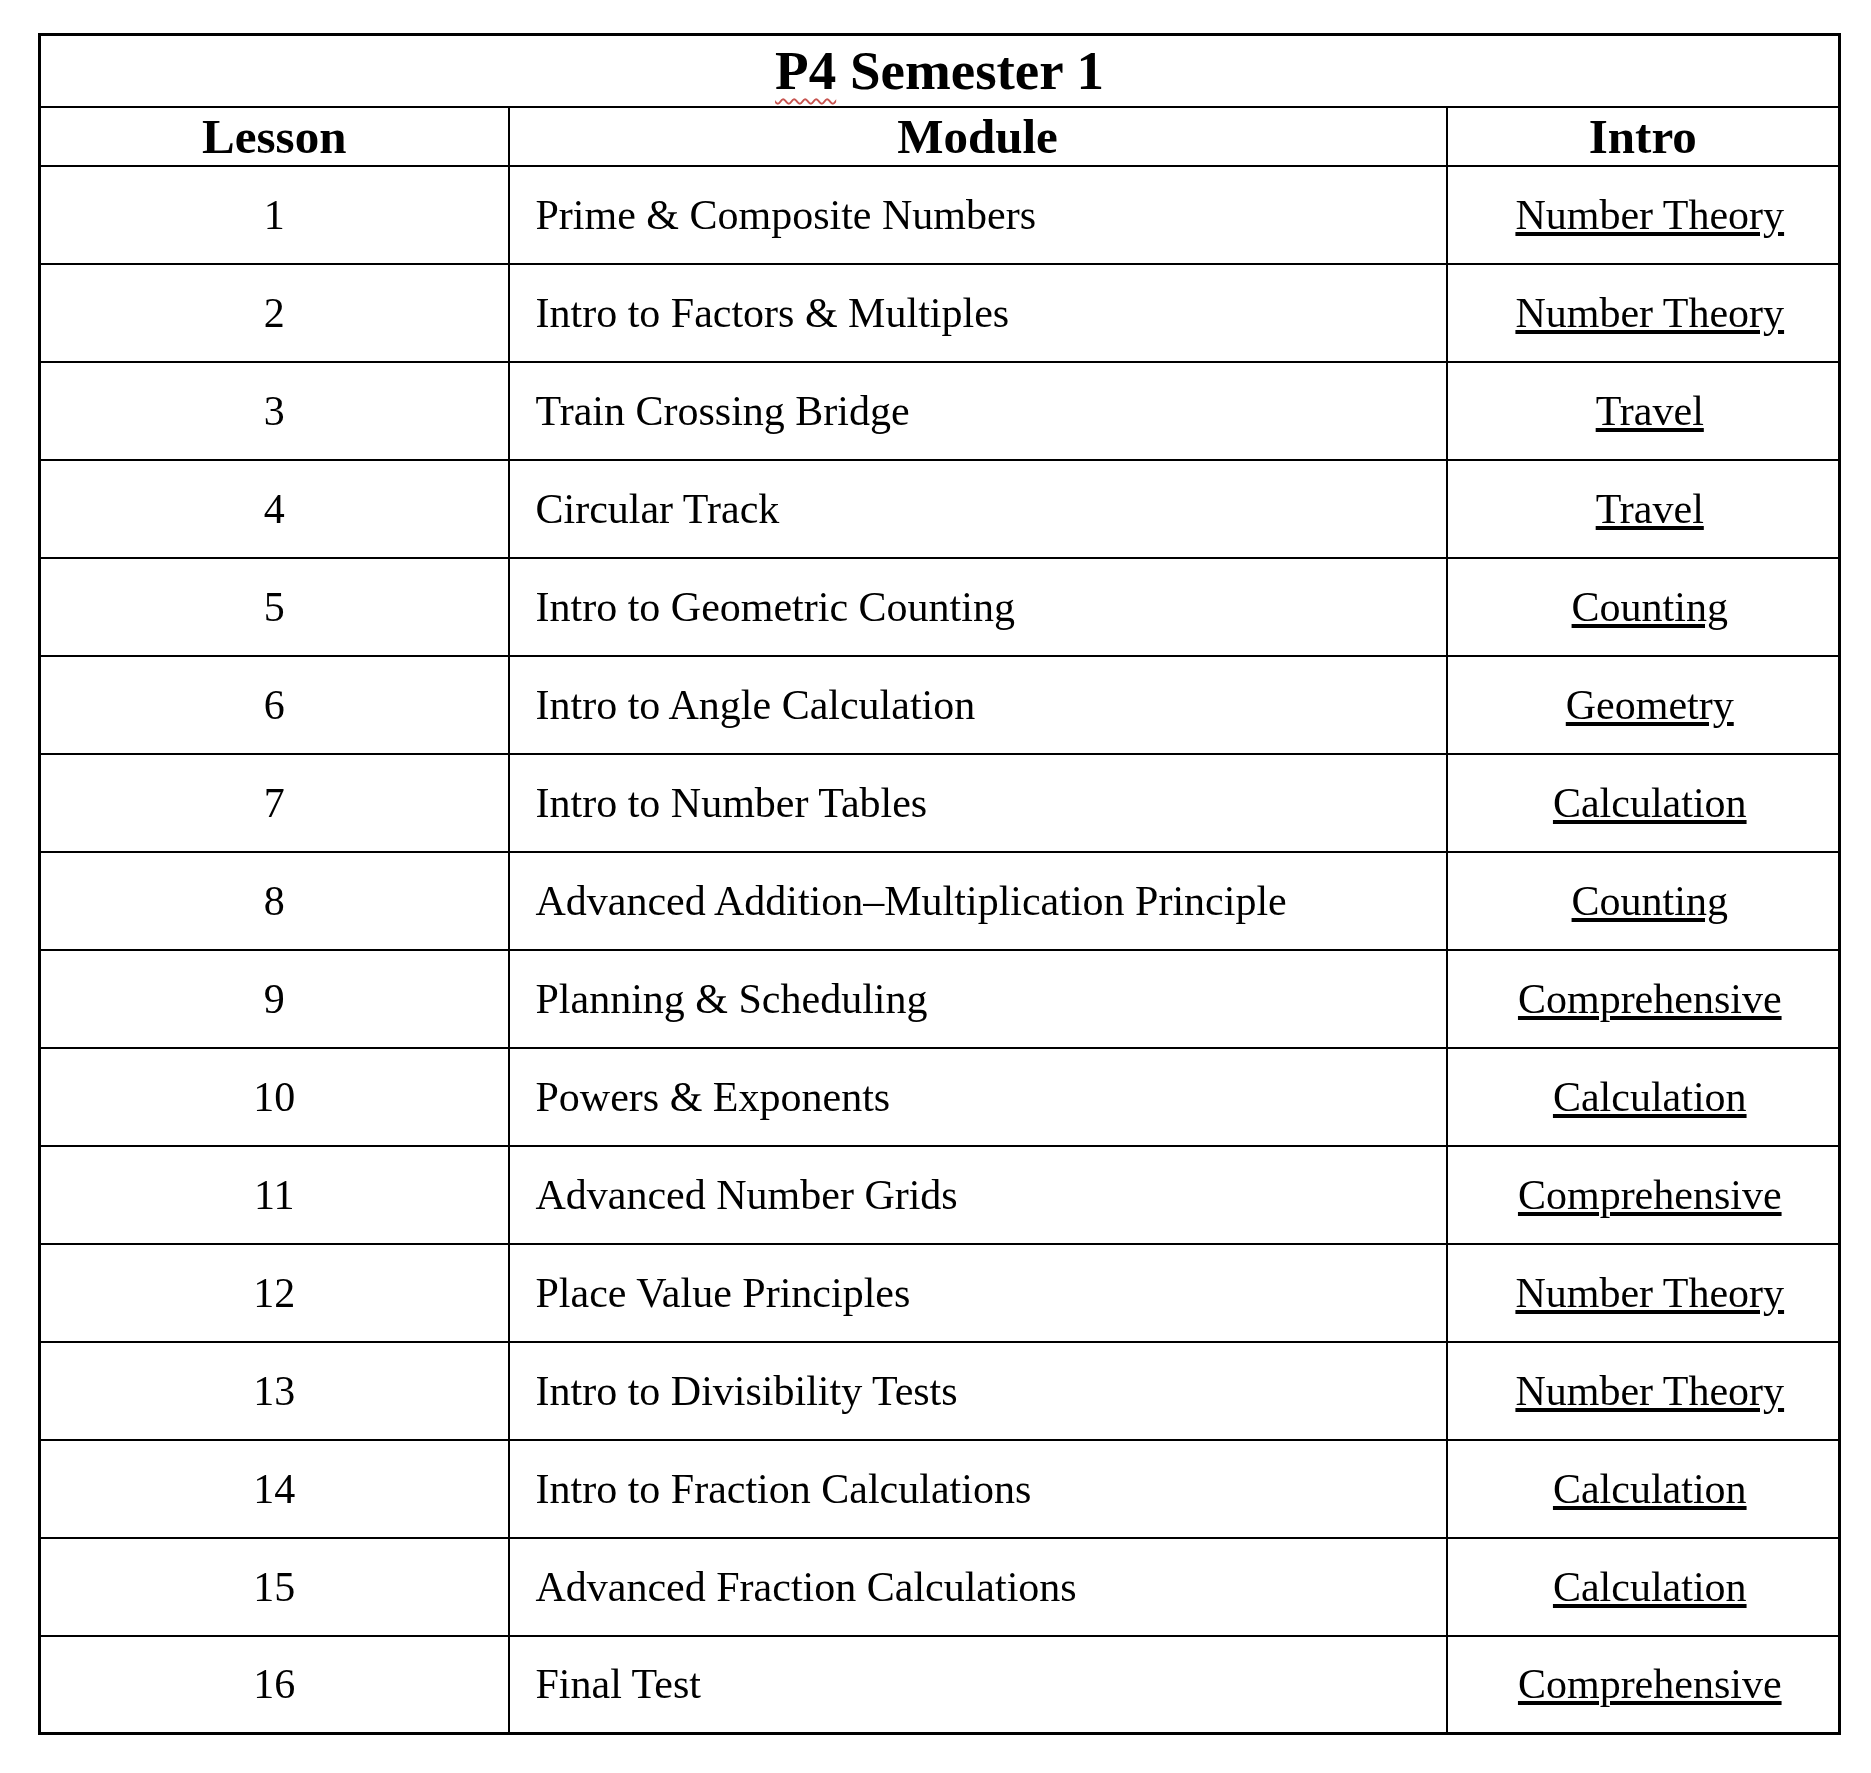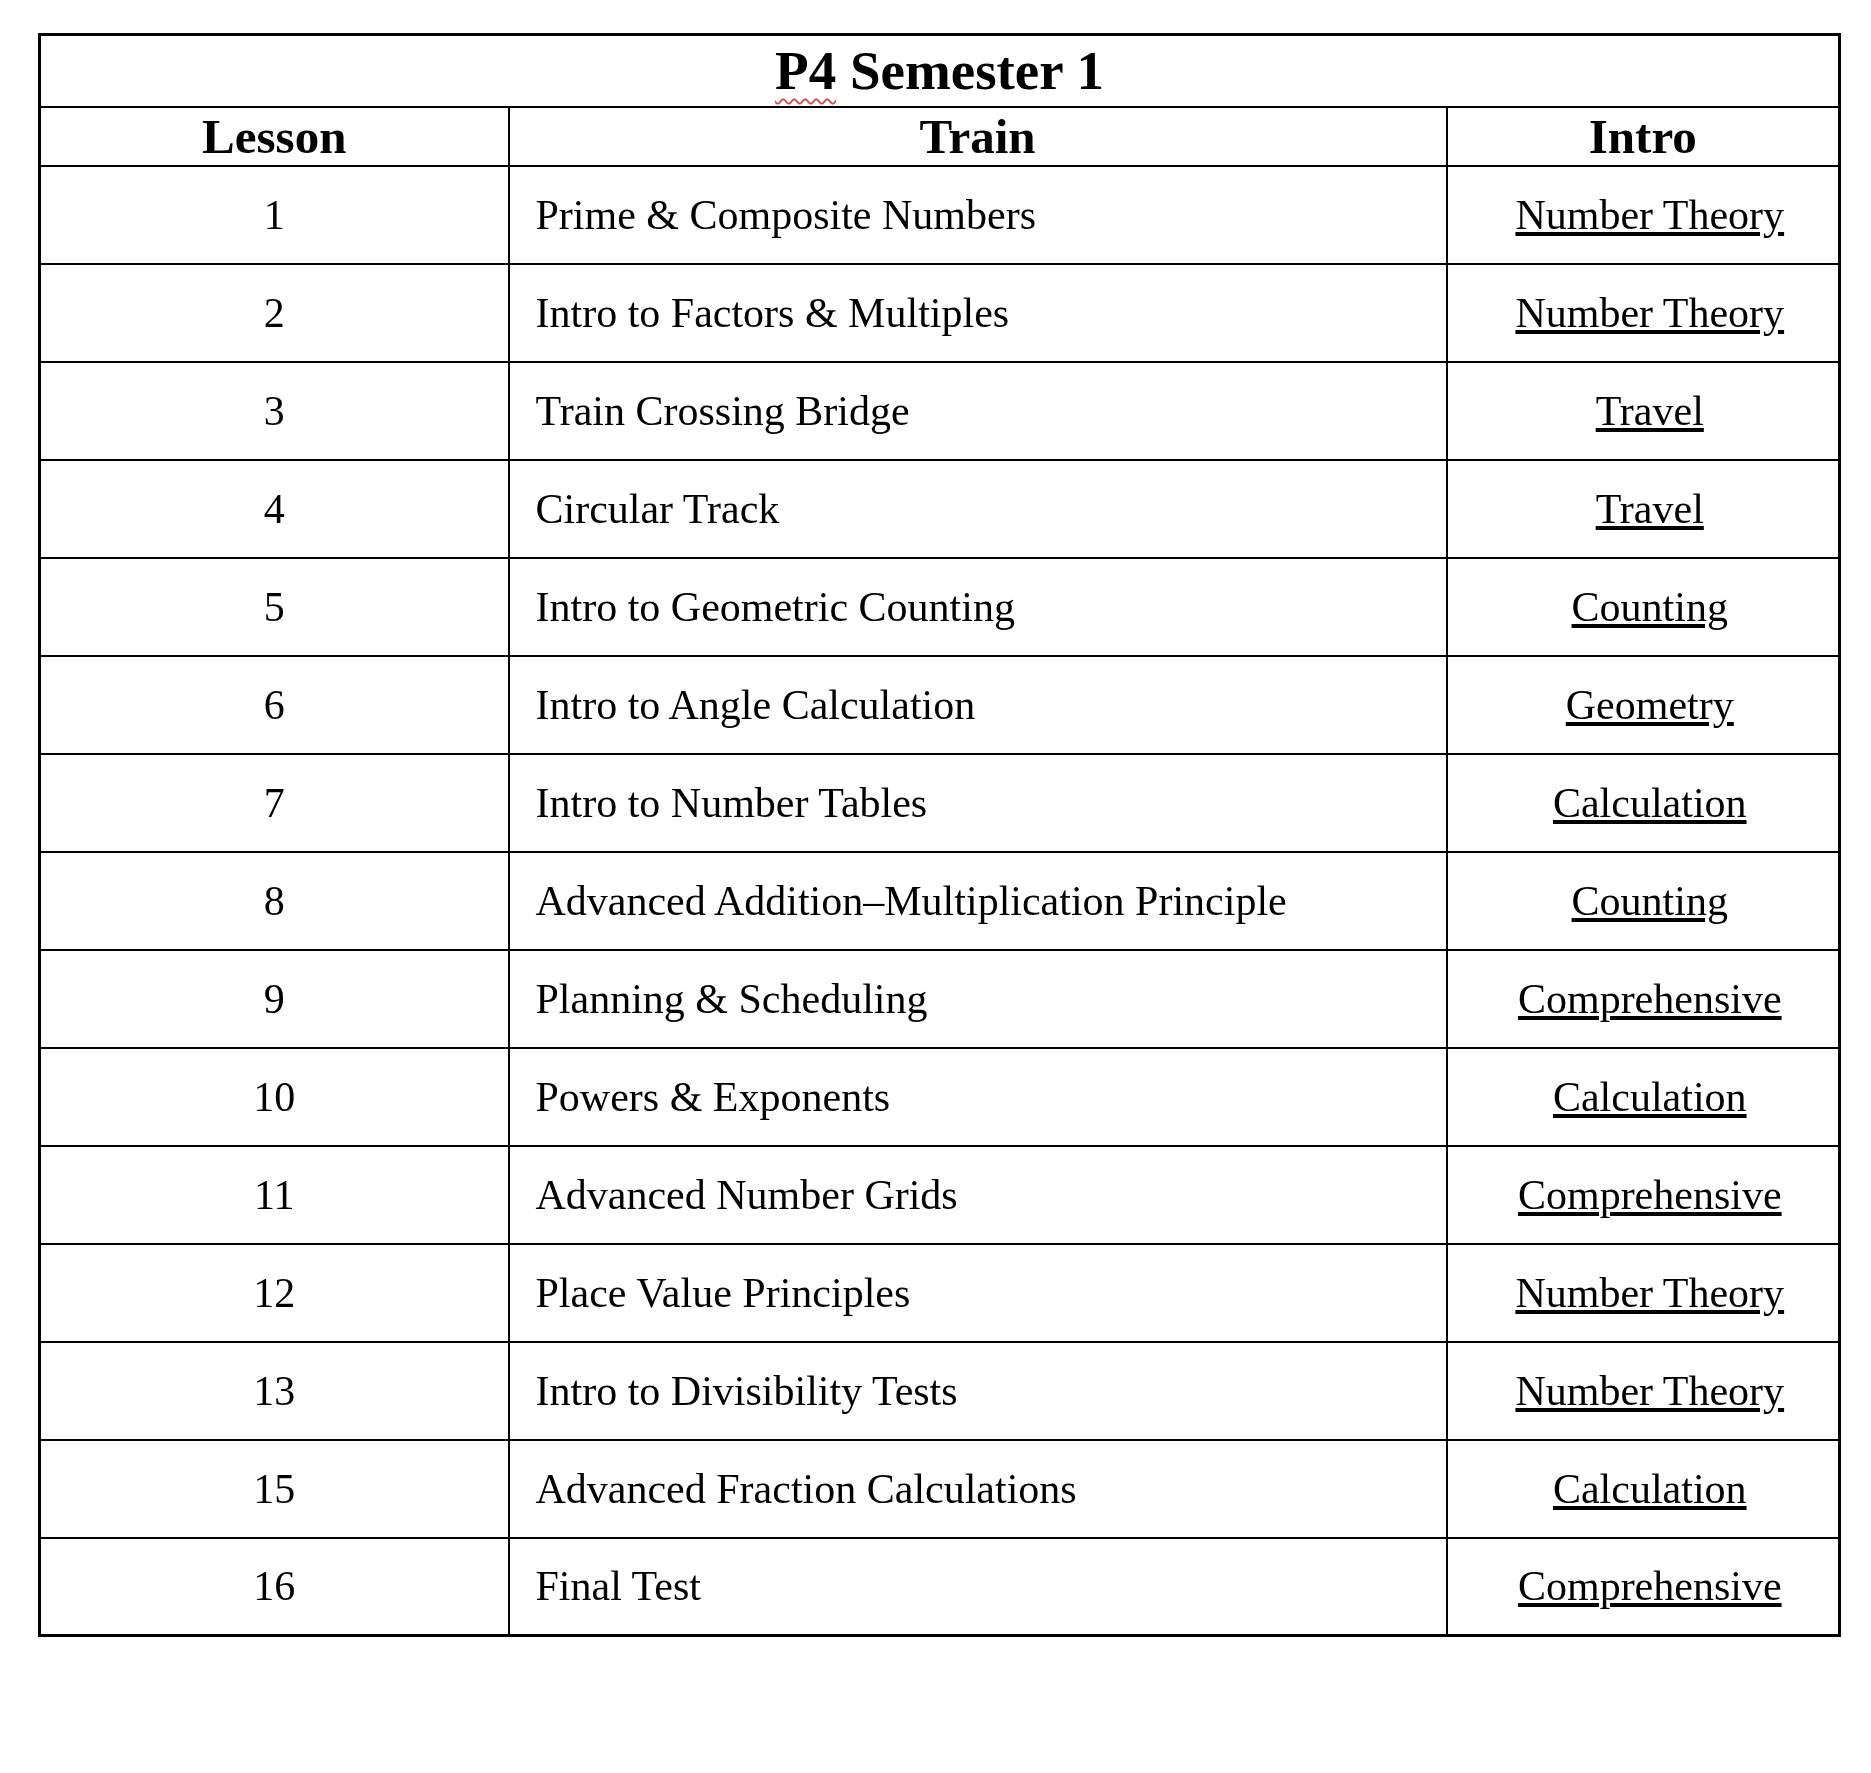--- a/index.html
+++ b/index.html
@@ -70,21 +70,21 @@
     <col class="c-lesson">
     <col class="c-topic">
     <col class="c-module">
   </colgroup>
   <tbody>
     <tr class="title-row">
       <td colspan="3"><span class="squiggle">P4</span><span> Semester 1</span></td>
     </tr>
     <tr class="header-row">
       <th>Lesson</th>
-      <th>Train</th>
+      <th>Module</th>
       <th>Intro</th>
     </tr>
     <tr class="data-row">
       <td class="lesson">1</td>
       <td class="topic">Prime &amp; Composite Numbers</td>
       <td class="module">Number Theory</td>
     </tr>
     <tr class="data-row">
       <td class="lesson">2</td>
       <td class="topic">Intro to Factors &amp; Multiples</td>
@@ -139,20 +139,25 @@
       <td class="lesson">12</td>
       <td class="topic">Place Value Principles</td>
       <td class="module">Number Theory</td>
     </tr>
     <tr class="data-row">
       <td class="lesson">13</td>
       <td class="topic">Intro to Divisibility Tests</td>
       <td class="module">Number Theory</td>
     </tr>
     <tr class="data-row">
+      <td class="lesson">14</td>
+      <td class="topic">Intro to Fraction Calculations</td>
+      <td class="module">Calculation</td>
+    </tr>
+    <tr class="data-row">
       <td class="lesson">15</td>
       <td class="topic">Advanced Fraction Calculations</td>
       <td class="module">Calculation</td>
     </tr>
     <tr class="data-row">
       <td class="lesson">16</td>
       <td class="topic">Final Test</td>
       <td class="module">Comprehensive</td>
     </tr>
   </tbody>

